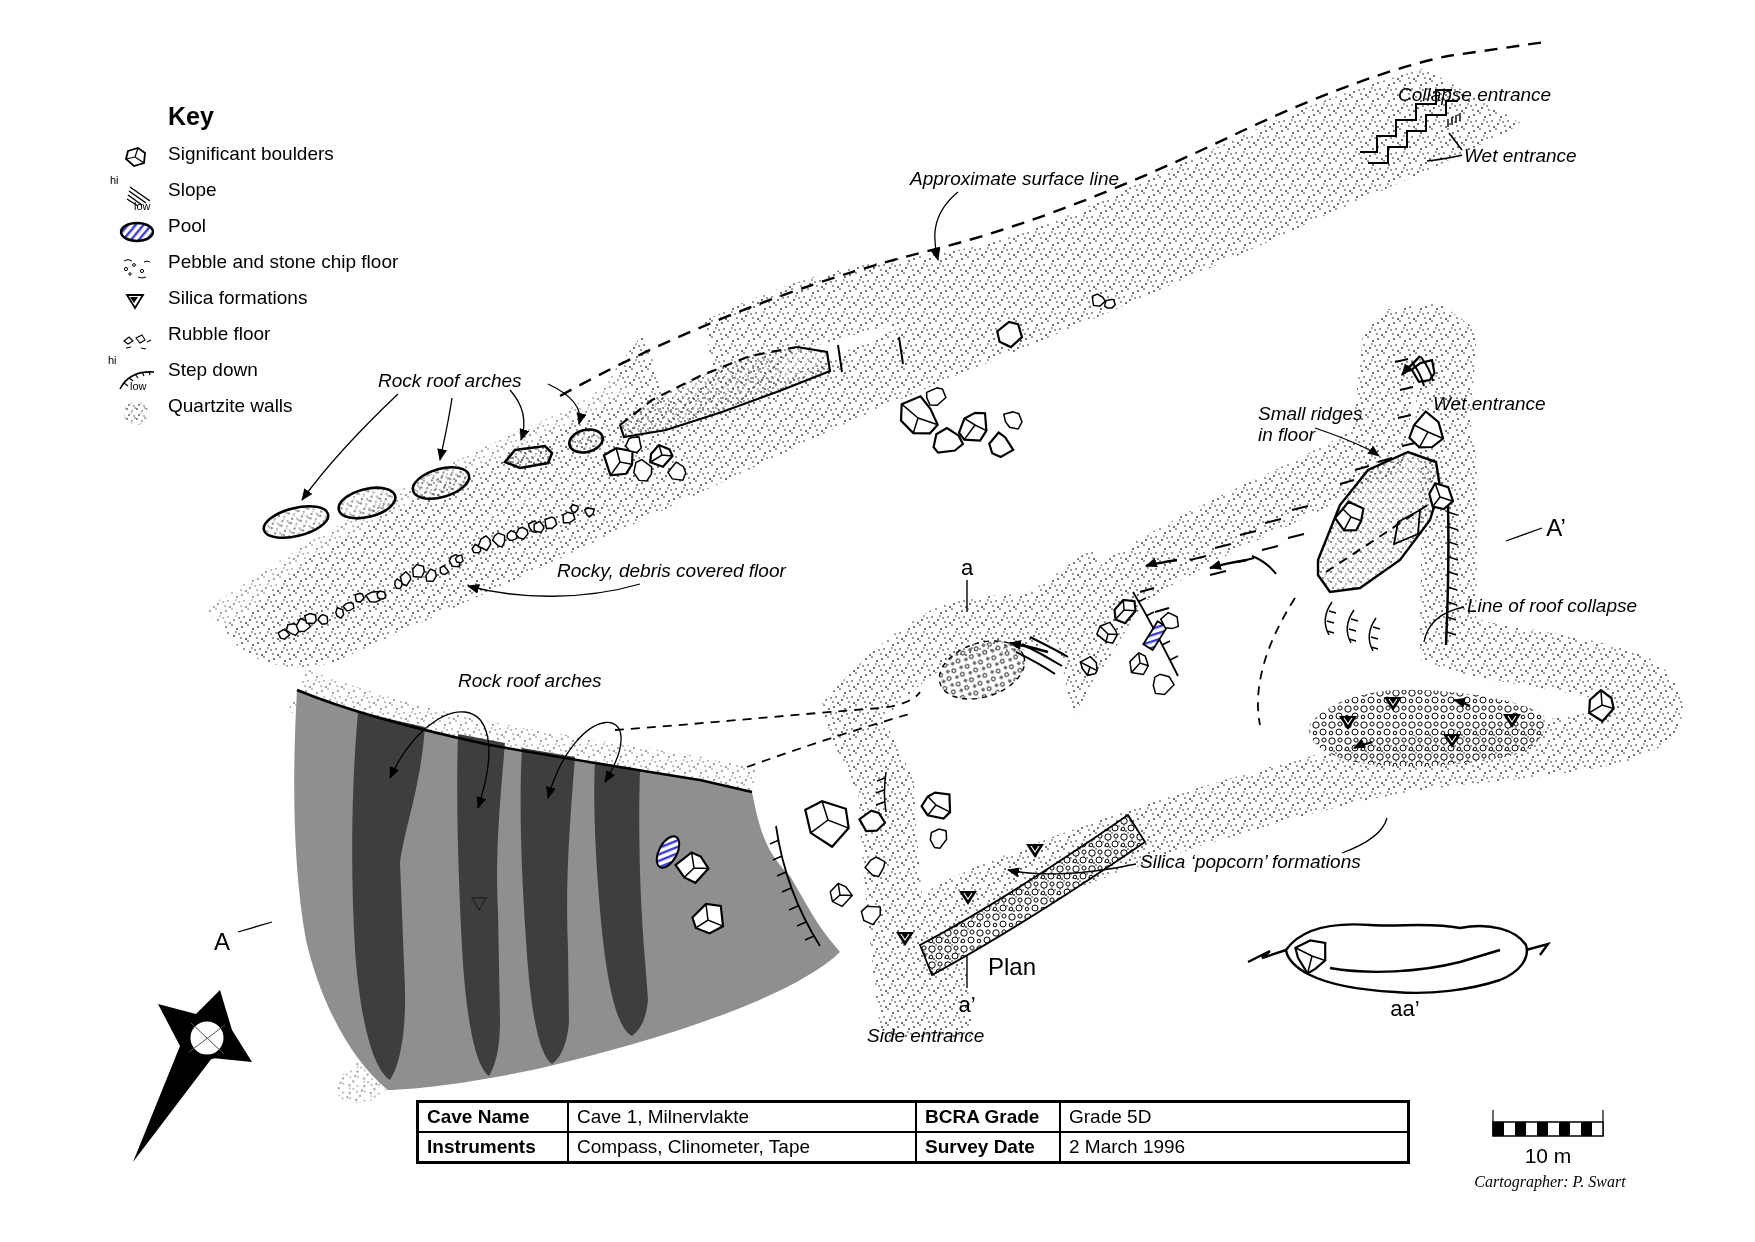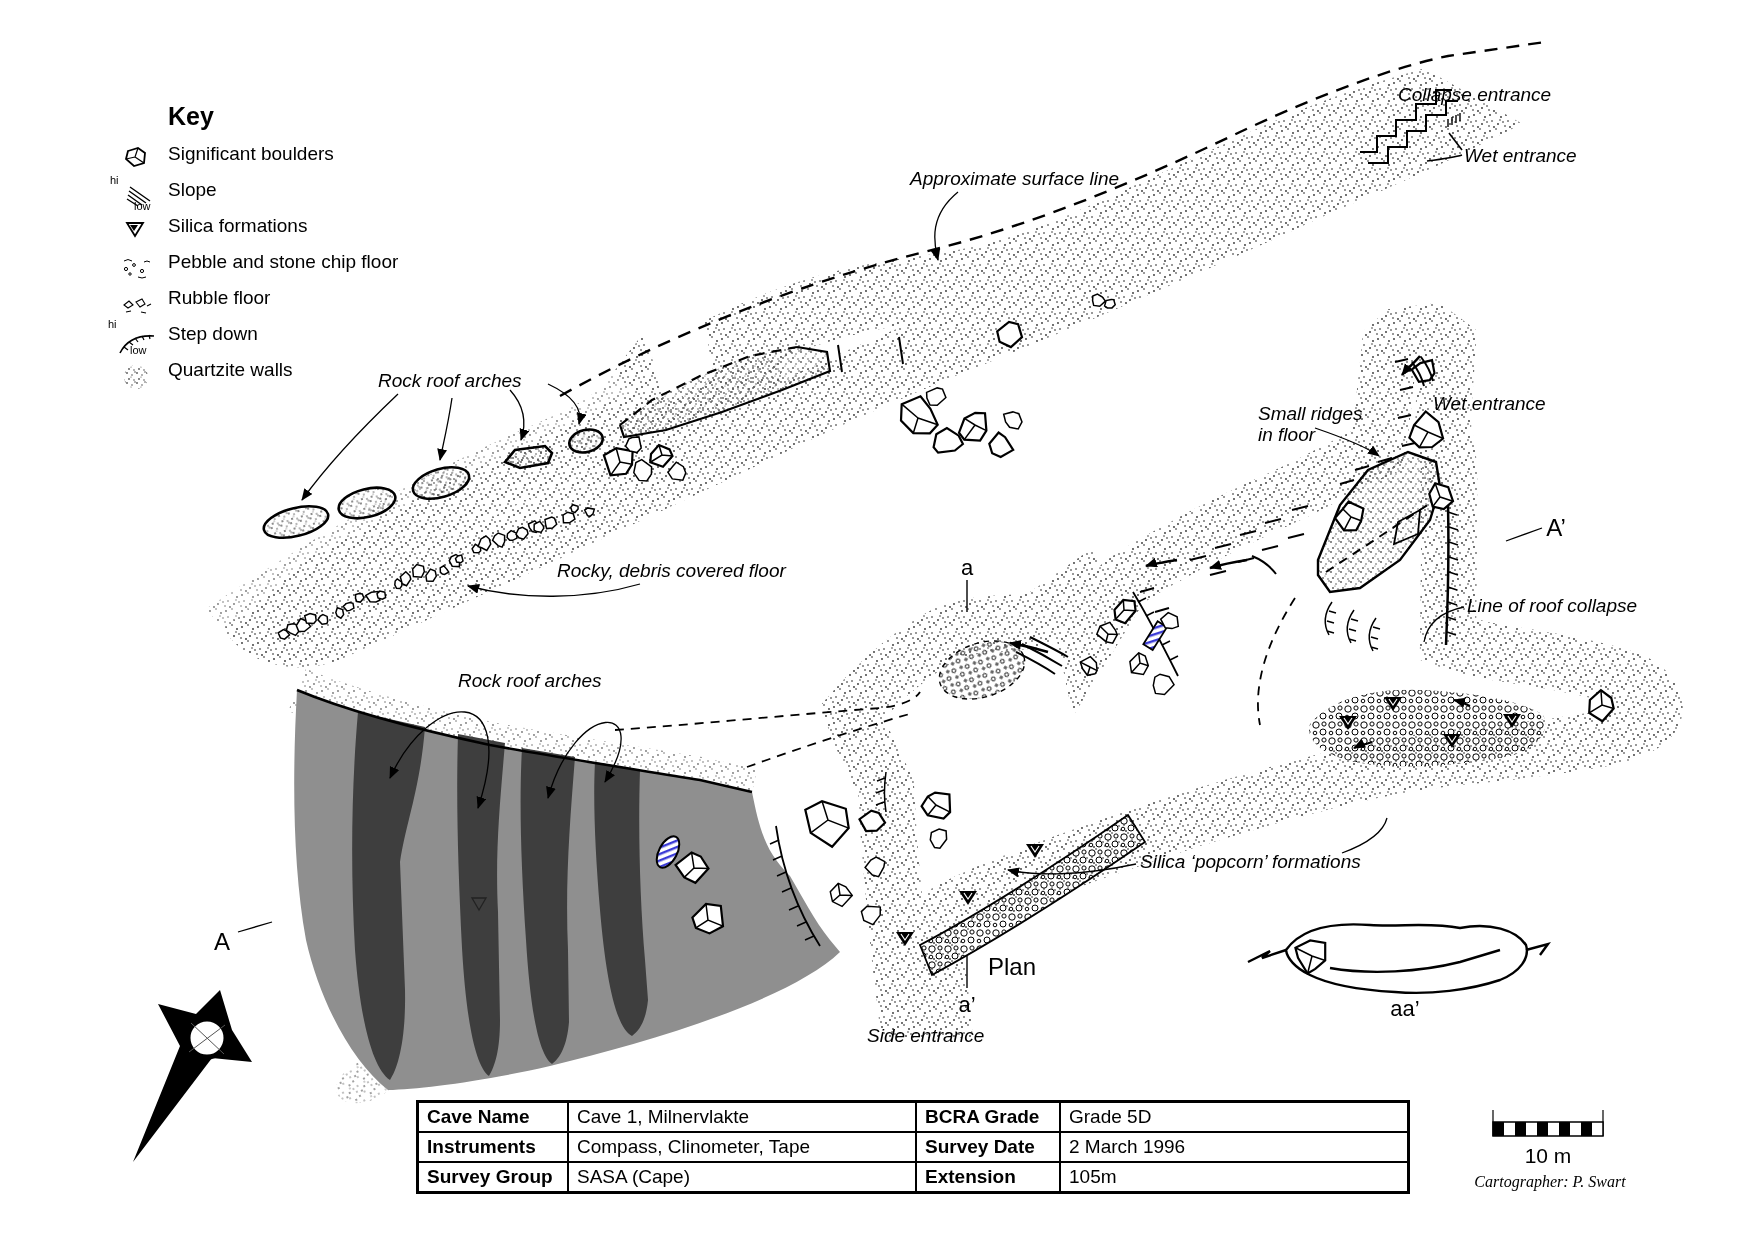--- a/index.html
+++ b/index.html
@@ -399,44 +399,52 @@
     <span class="kicon">
       <span class="tiny" style="left:0;top:-4px">hi</span>
       <svg width="46" height="34" viewBox="0 0 46 34">
             <path d="M14,6 L34,20 M13,10 L30,22 M12,14 L26,24 M11,18 L22,25" stroke="#000" stroke-width="1.4" fill="none"></path>
           </svg>
       <span class="tiny" style="left:24px;top:22px">low</span>
     </span>
     <span class="klabel">Slope</span>
   </div>
 
-
-  <div class="krow">
-    <span class="kicon">
-      <svg width="40" height="28" viewBox="0 0 40 28">
-            <path d="M11,6 L27,6 L19,19 Z" fill="none" stroke="#000" stroke-width="1.8"></path>
-            <path d="M14,8 L22,8 L18,14 Z" fill="#000"></path>
-          </svg>
-    </span>
-    <span class="klabel">Silica formations</span>
+  <div class="krow">
+    <span class="kicon">
+      <svg width="44" height="32" viewBox="0 0 44 32">
+            <ellipse cx="21" cy="15" rx="16" ry="9" fill="url(#poolp)" stroke="#000" stroke-width="2.4"></ellipse>
+          </svg>
+    </span>
+    <span class="klabel">Pool</span>
   </div>
 
   <div class="krow">
     <span class="kicon">
       <svg width="44" height="32" viewBox="0 0 44 32">
             <g stroke="#000" stroke-width="1" fill="none">
               <circle cx="10" cy="16" r="1.6"></circle>
               <circle cx="18" cy="12" r="1.4"></circle>
               <circle cx="26" cy="18" r="1.6"></circle>
               <circle cx="14" cy="21" r="1.2"></circle>
               <path d="M8,8 q4,-3 8,0 M22,24 q4,2 8,0 M28,9 q3,-2 6,0"></path>
             </g>
           </svg>
     </span>
     <span class="klabel">Pebble and stone chip floor</span>
+  </div>
+
+  <div class="krow">
+    <span class="kicon">
+      <svg width="40" height="28" viewBox="0 0 40 28">
+            <path d="M11,6 L27,6 L19,19 Z" fill="none" stroke="#000" stroke-width="1.8"></path>
+            <path d="M14,8 L22,8 L18,14 Z" fill="#000"></path>
+          </svg>
+    </span>
+    <span class="klabel">Silica formations</span>
   </div>
 
   <div class="krow">
     <span class="kicon">
       <svg width="44" height="32" viewBox="0 0 44 32">
             <g stroke="#000" stroke-width="1.1" fill="none">
               <path d="M8,16 L13,12 L17,16 L12,19 Z M20,13 L26,10 L29,15 L24,18 Z M31,17 l4,-2"></path>
               <path d="M10,23 l5,-1 M25,23 l5,1"></path>
             </g>
           </svg>
@@ -473,22 +481,16 @@
     <td class="c2">Cave 1, Milnervlakte</td>
     <td class="h c3">BCRA Grade</td>
     <td class="c4">Grade 5D</td>
   </tr>
   <tr>
     <td class="h c1">Instruments</td>
     <td class="c2">Compass, Clinometer, Tape</td>
     <td class="h c3">Survey Date</td>
     <td class="c4">2 March 1996</td>
   </tr>
-  <tr>
-    <td class="h c1">Survey Group</td>
-    <td class="c2">SASA (Cape)</td>
-    <td class="h c3">Extension</td>
-    <td class="c4">105m</td>
-  </tr>
 </tbody>
     </table>
 
 </div>
 
 </body></html>

